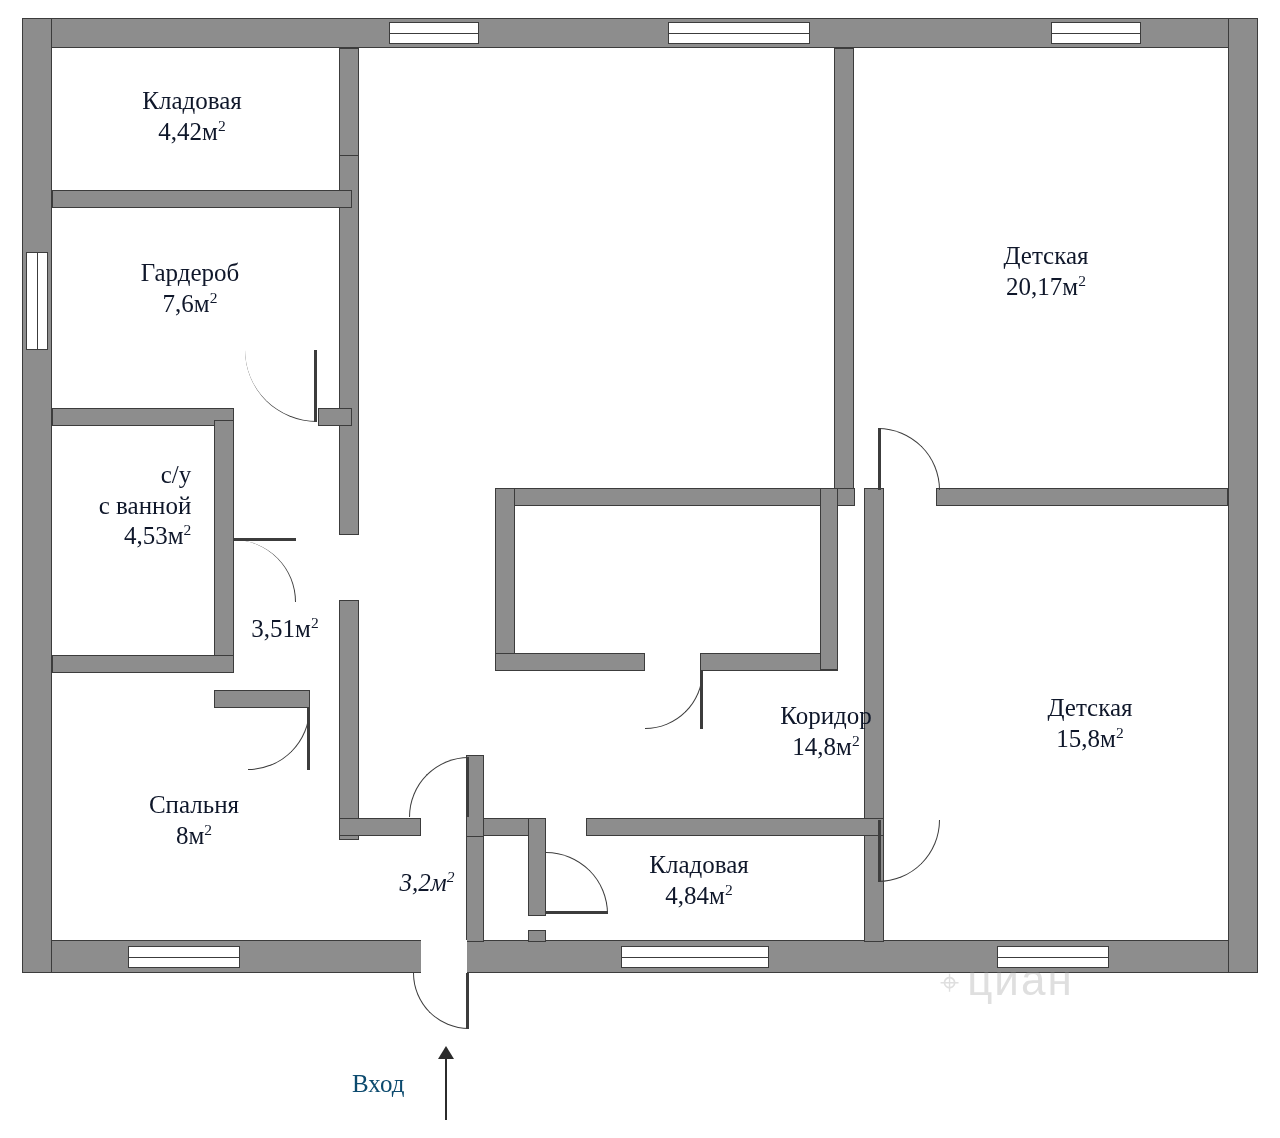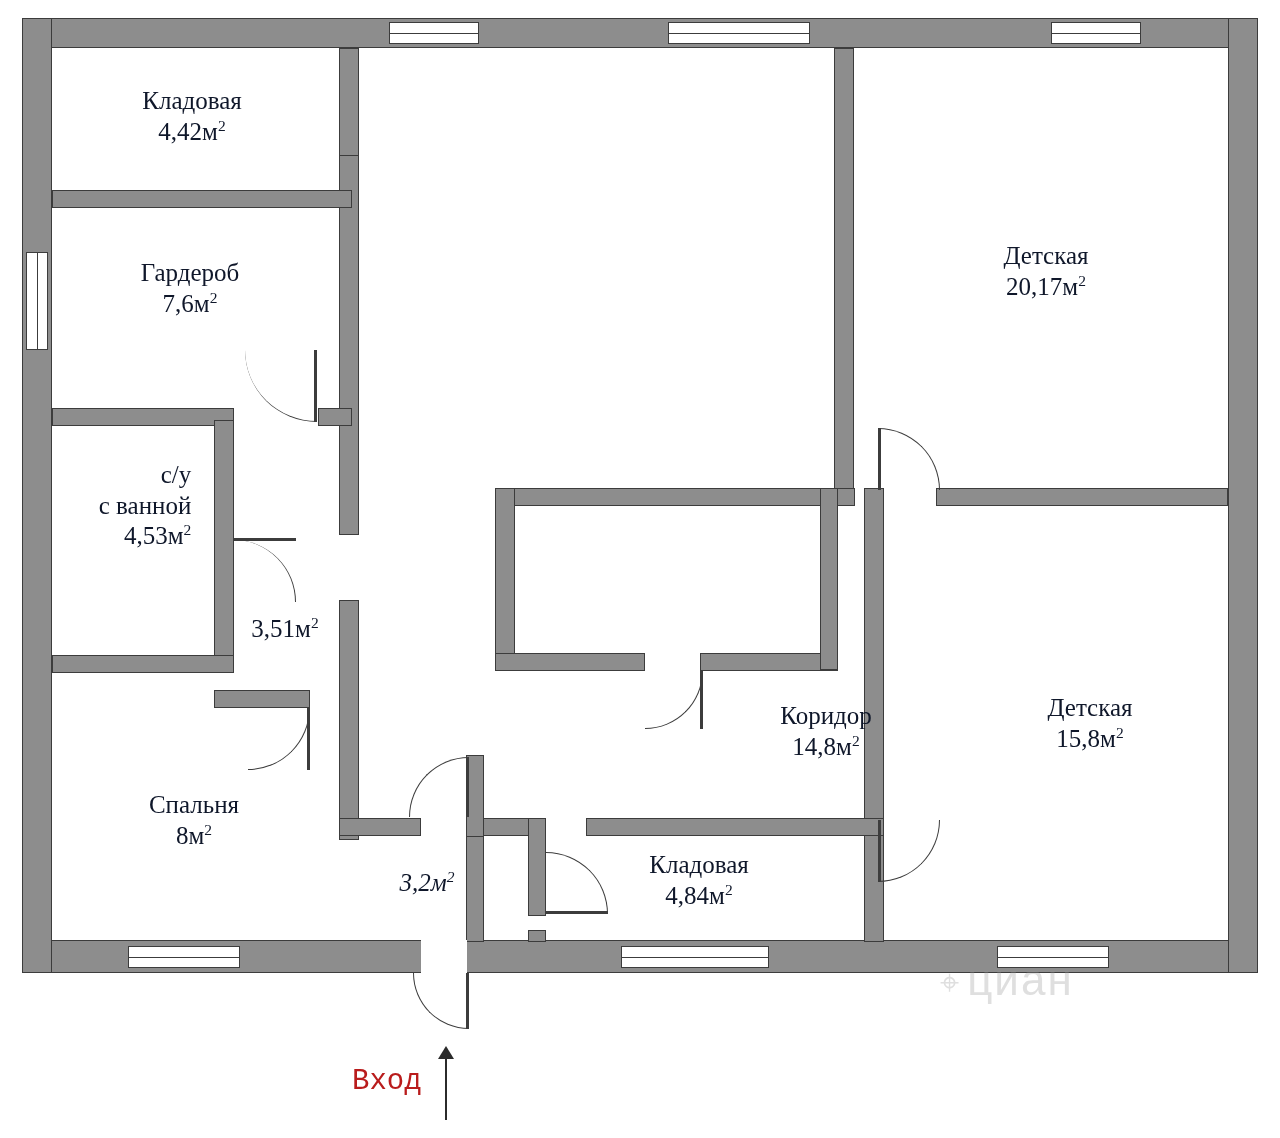--- a/index.html
+++ b/index.html
@@ -84,24 +84,23 @@
     font-size: 25px;
   }
   sup {
     font-size: 0.62em;
     vertical-align: super;
     line-height: 0;
   }
   
   .entrance-label {
     position: absolute;
-    font-size: 29px;
-    color: #b91c1c;
+    font-size: 25px;
+    color: #0c4a6e;
     white-space: nowrap;
-    font-family: Liberation Mono, monospace;
   }
   .arrow-shaft {
     position: absolute;
     background: #2b2b2b;
     width: 2px;
   }
   .arrow-head {
     position: absolute;
     width: 0; height: 0;
     border-left: 8px solid transparent;

